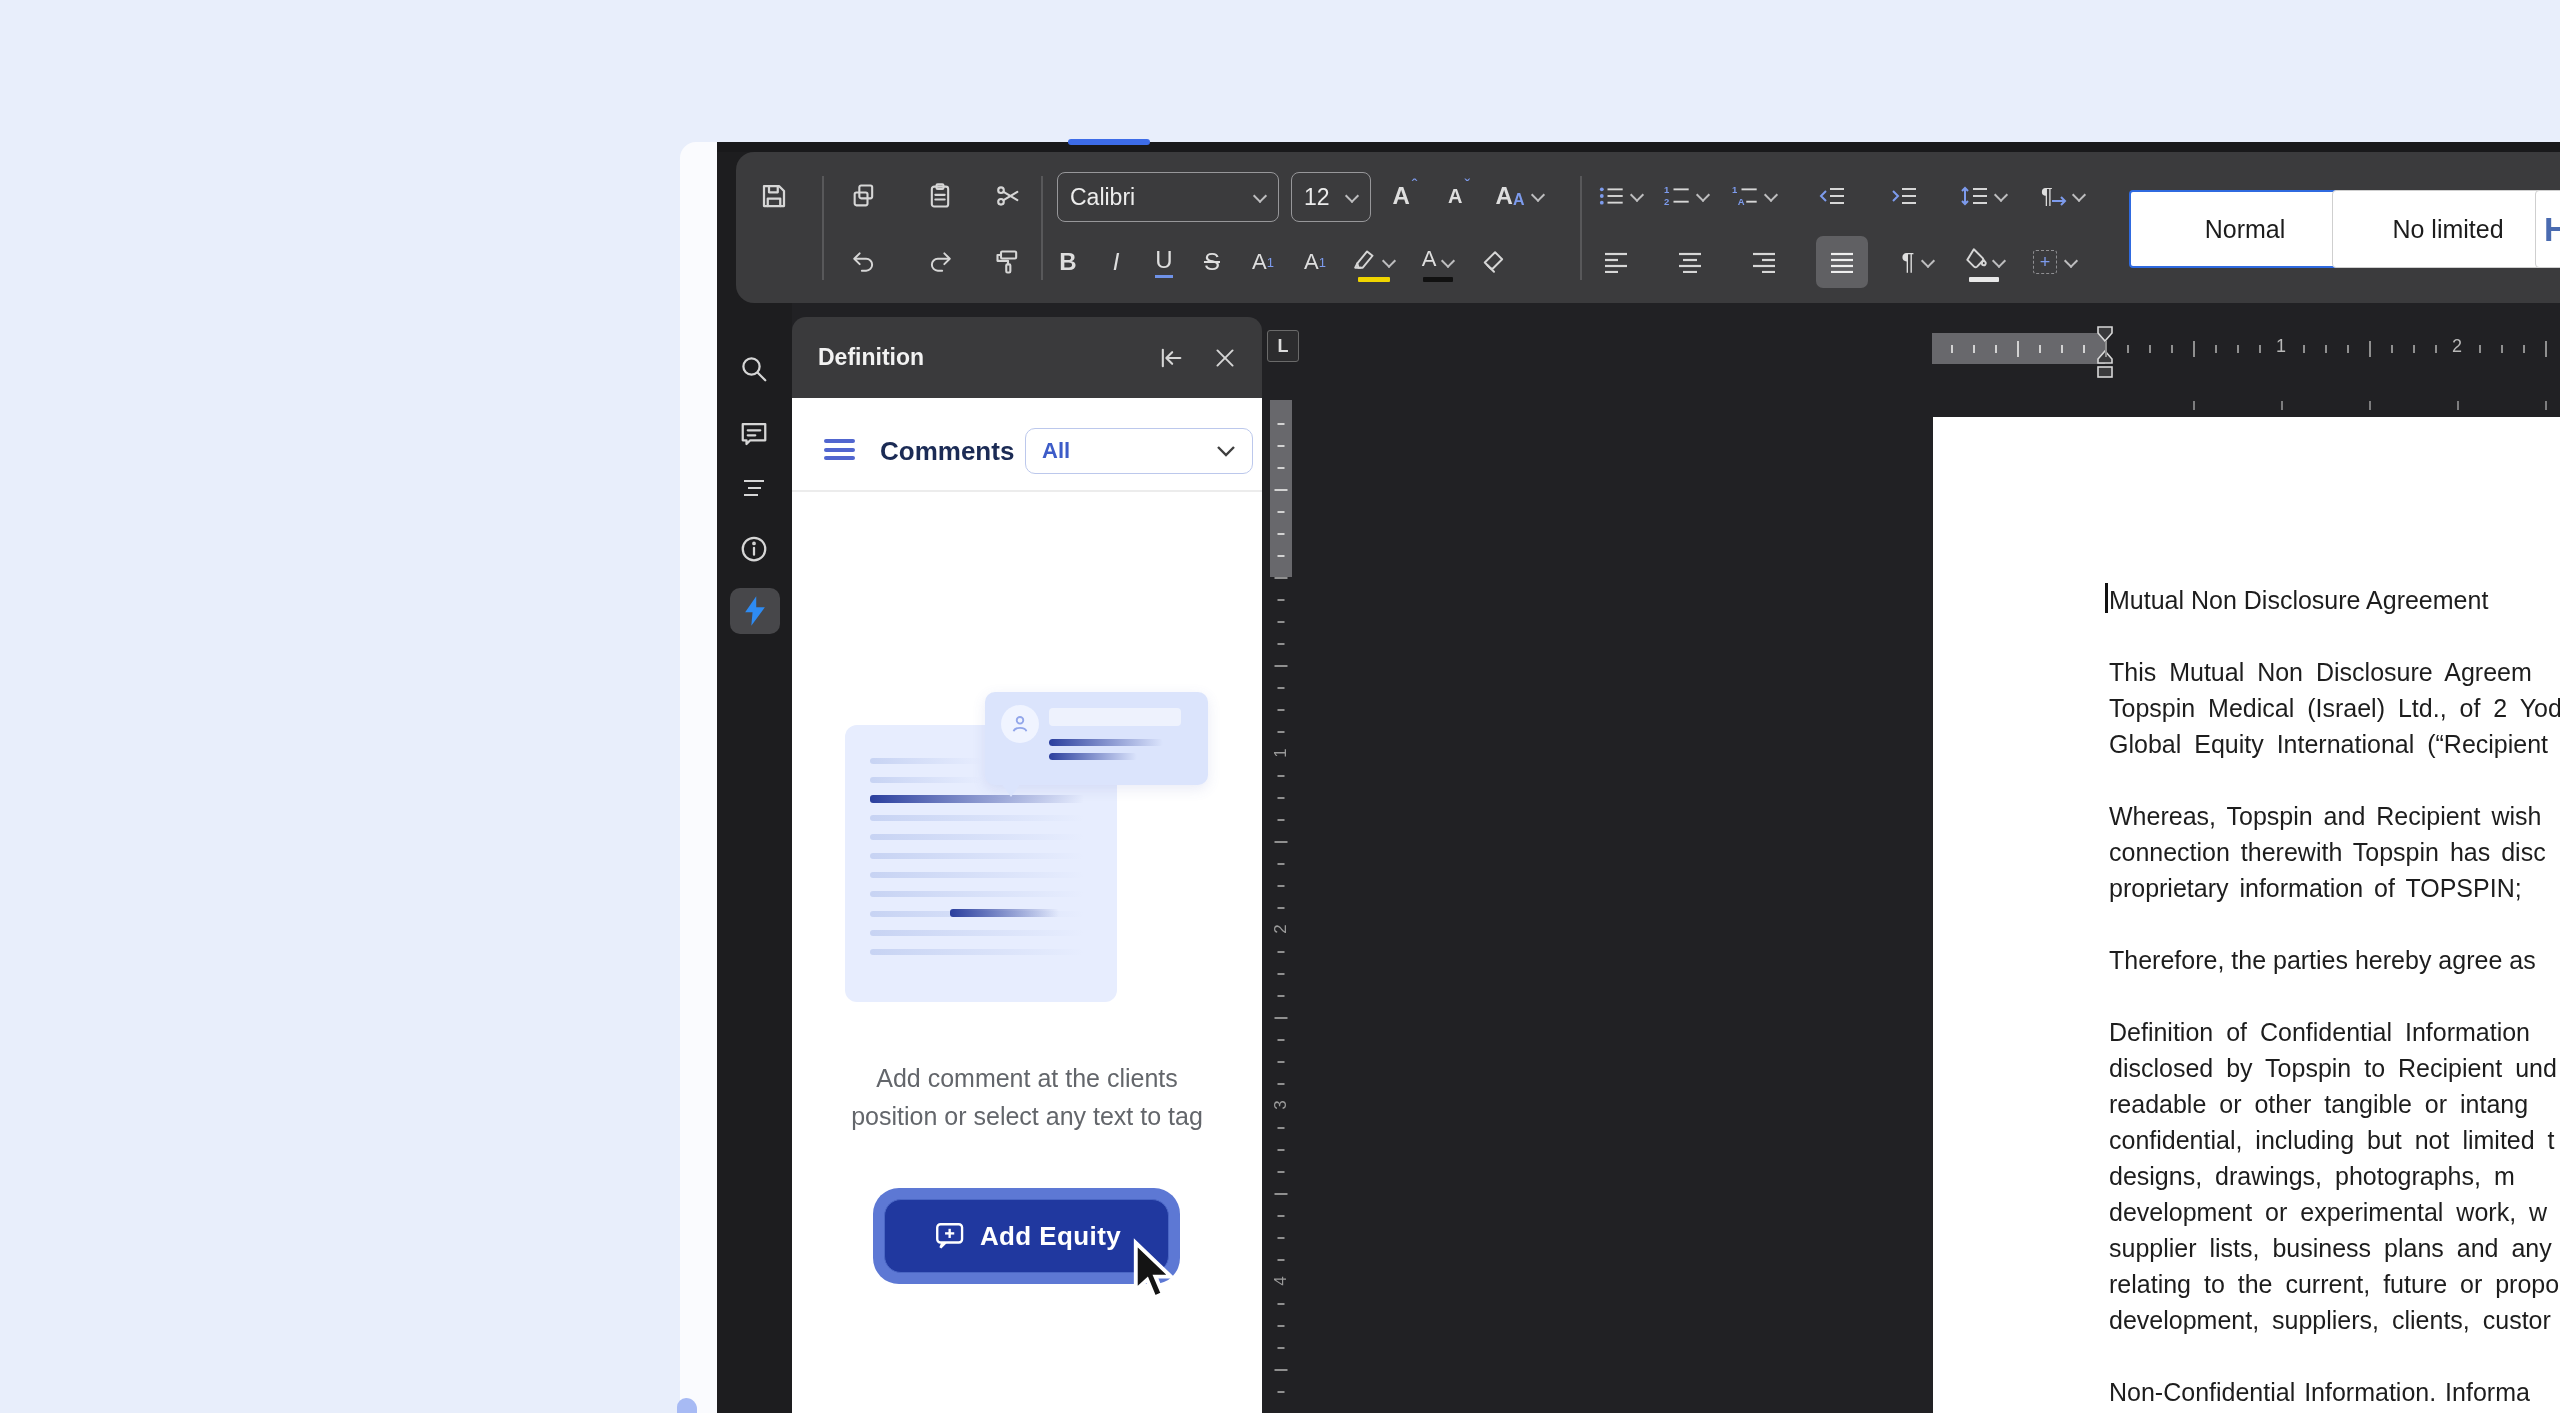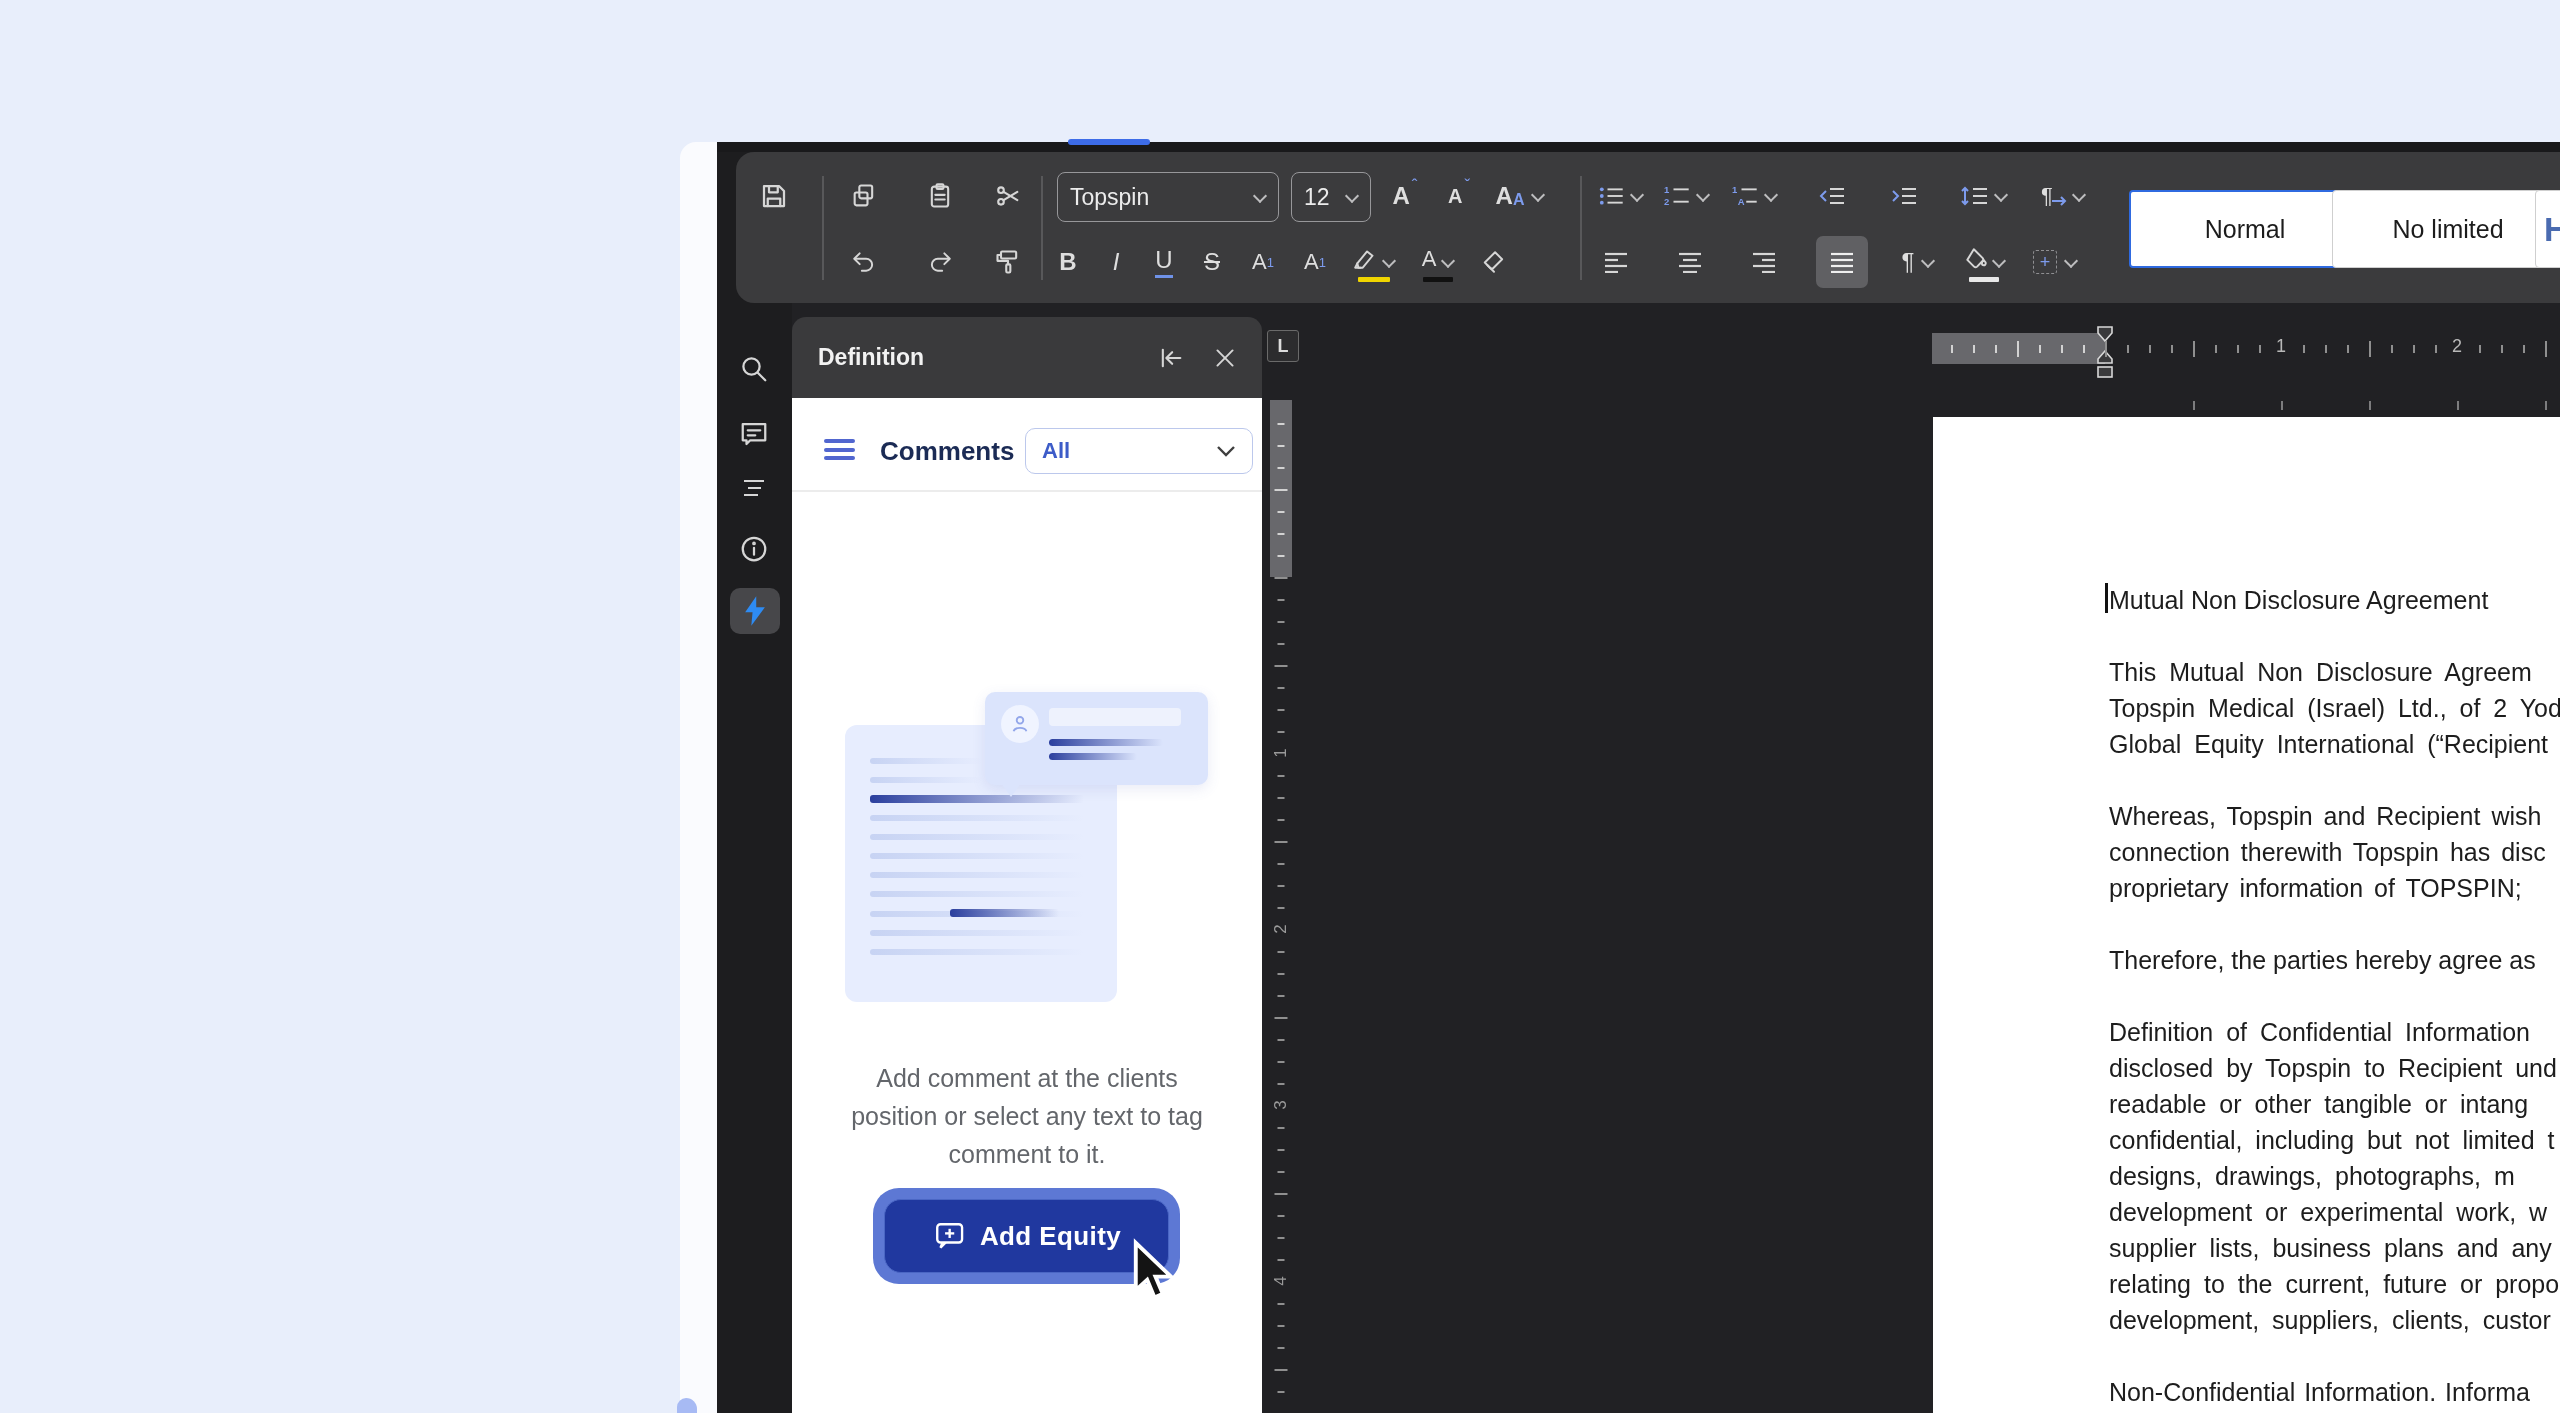--- a/index.html
+++ b/index.html
@@ -118,21 +118,21 @@
     <div class="tb" style="left:250px;top:22px;width:44px">
       <svg class="ic" width="28" height="28" viewBox="0 0 24 24">
           <circle cx="6" cy="7" r="2.4"></circle>
           <circle cx="6" cy="17" r="2.4"></circle>
           <line x1="8.2" y1="8.4" x2="20" y2="15.5"></line>
           <line x1="8.2" y1="15.6" x2="20" y2="8.5"></line>
         </svg>
     </div>
     <div class="sep" style="left:305px"></div>
     <div class="combo" style="left:321px;width:222px">
-      <span class="val">Topspin</span>
+      <span class="val">Calibri</span>
       <span class="chev"></span>
     </div>
     <div class="combo" style="left:555px;width:80px">
       <span class="val">12</span>
       <span class="chev"></span>
     </div>
     <div class="tb" style="left:644px;top:22px;width:50px">
       <span class="ltr">A</span>
         <span class="blue" style="font-size:17px;margin:-20px 0 0 2px">ˆ</span>
     </div>
@@ -438,21 +438,20 @@
           </svg>
       </span>
       <span class="bub-line" style="left:64px;top:16px;width:132px;height:18px;background:#eef2fd"></span>
       <span class="bub-line" style="left:64px;top:47px;width:114px;height:7px;background:linear-gradient(to right,#2b3f9e,rgba(43,63,158,0))"></span>
       <span class="bub-line" style="left:64px;top:61px;width:88px;height:7px;background:linear-gradient(to right,#2b3f9e,rgba(43,63,158,0))"></span>
     </div>
 
     <div class="caption">
       <div>Add comment at the clients</div>
       <div>position or select any text to tag</div>
-      <div>comment to it.</div>
     </div>
 
     <div class="add-btn-ring">
       <button class="add-btn">
         <svg width="34" height="32" viewBox="0 0 26 24" stroke="#fff" stroke-width="1.8" fill="none">
             <rect x="4" y="3" width="19" height="14" rx="2.5"></rect>
             <path d="M8 17 l-1.5 4 4-4"></path>
             <line x1="13.5" y1="6.5" x2="13.5" y2="13.5"></line>
             <line x1="10" y1="10" x2="17" y2="10"></line>
           </svg>

